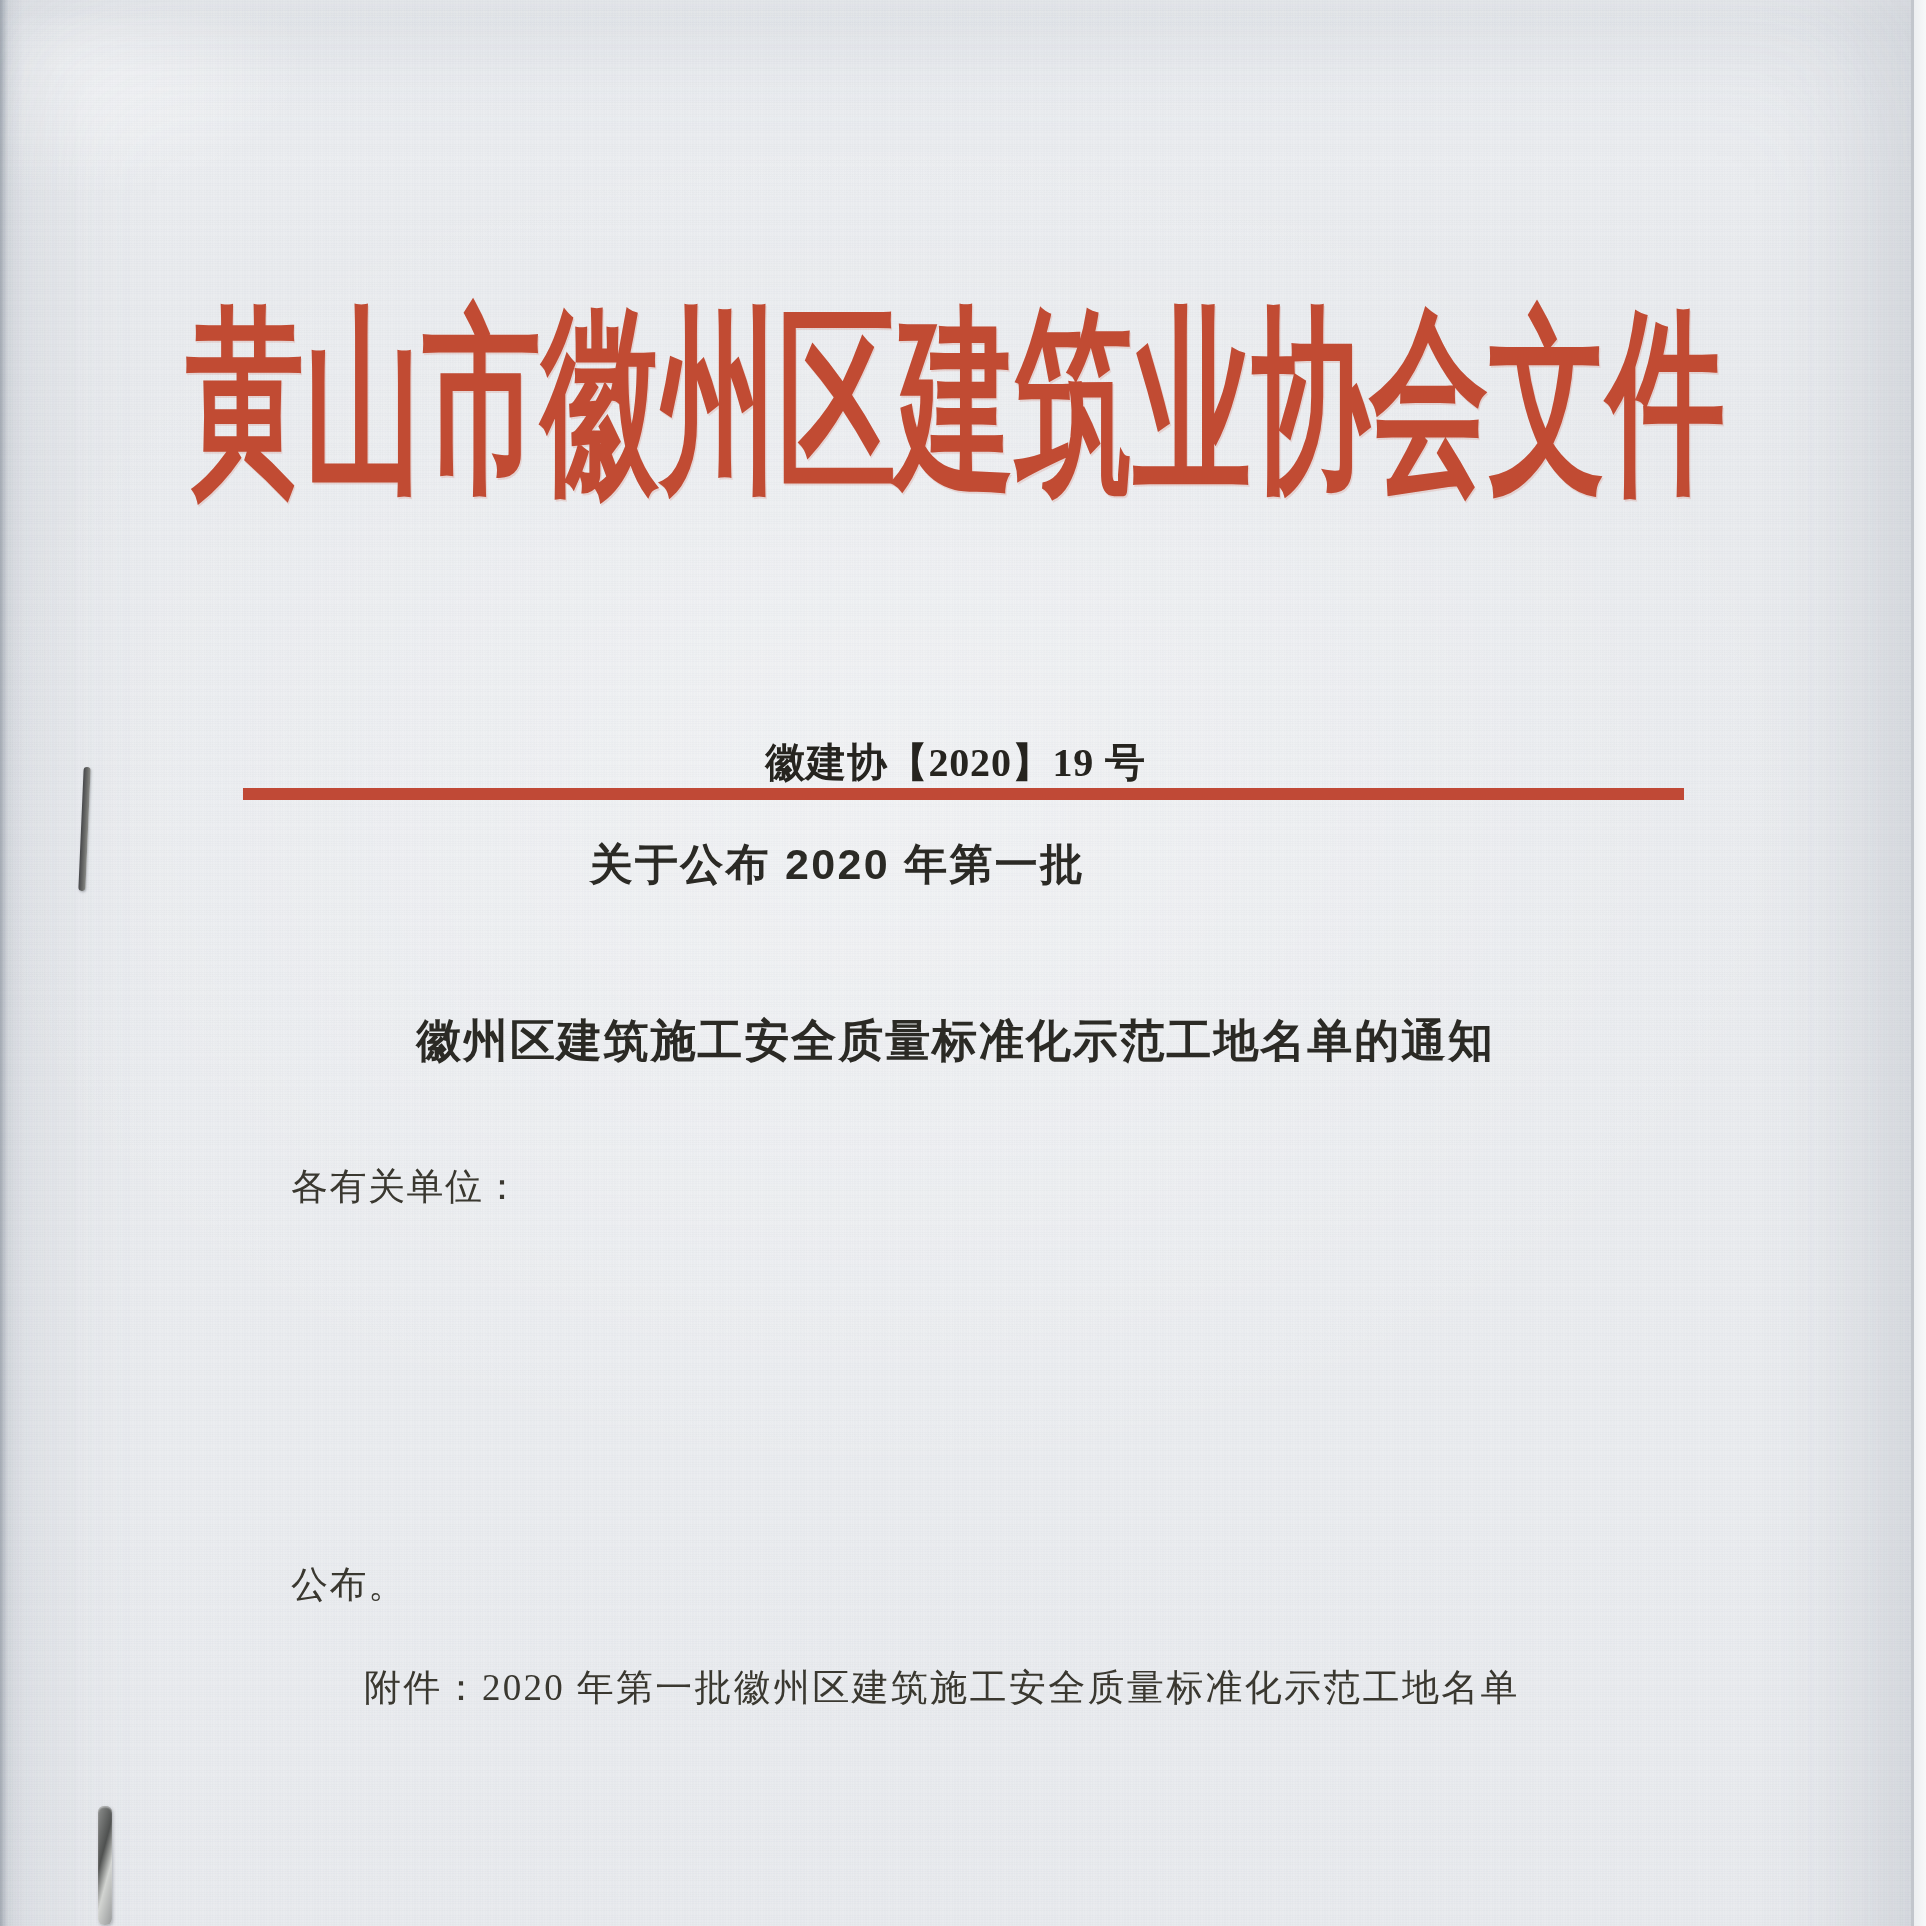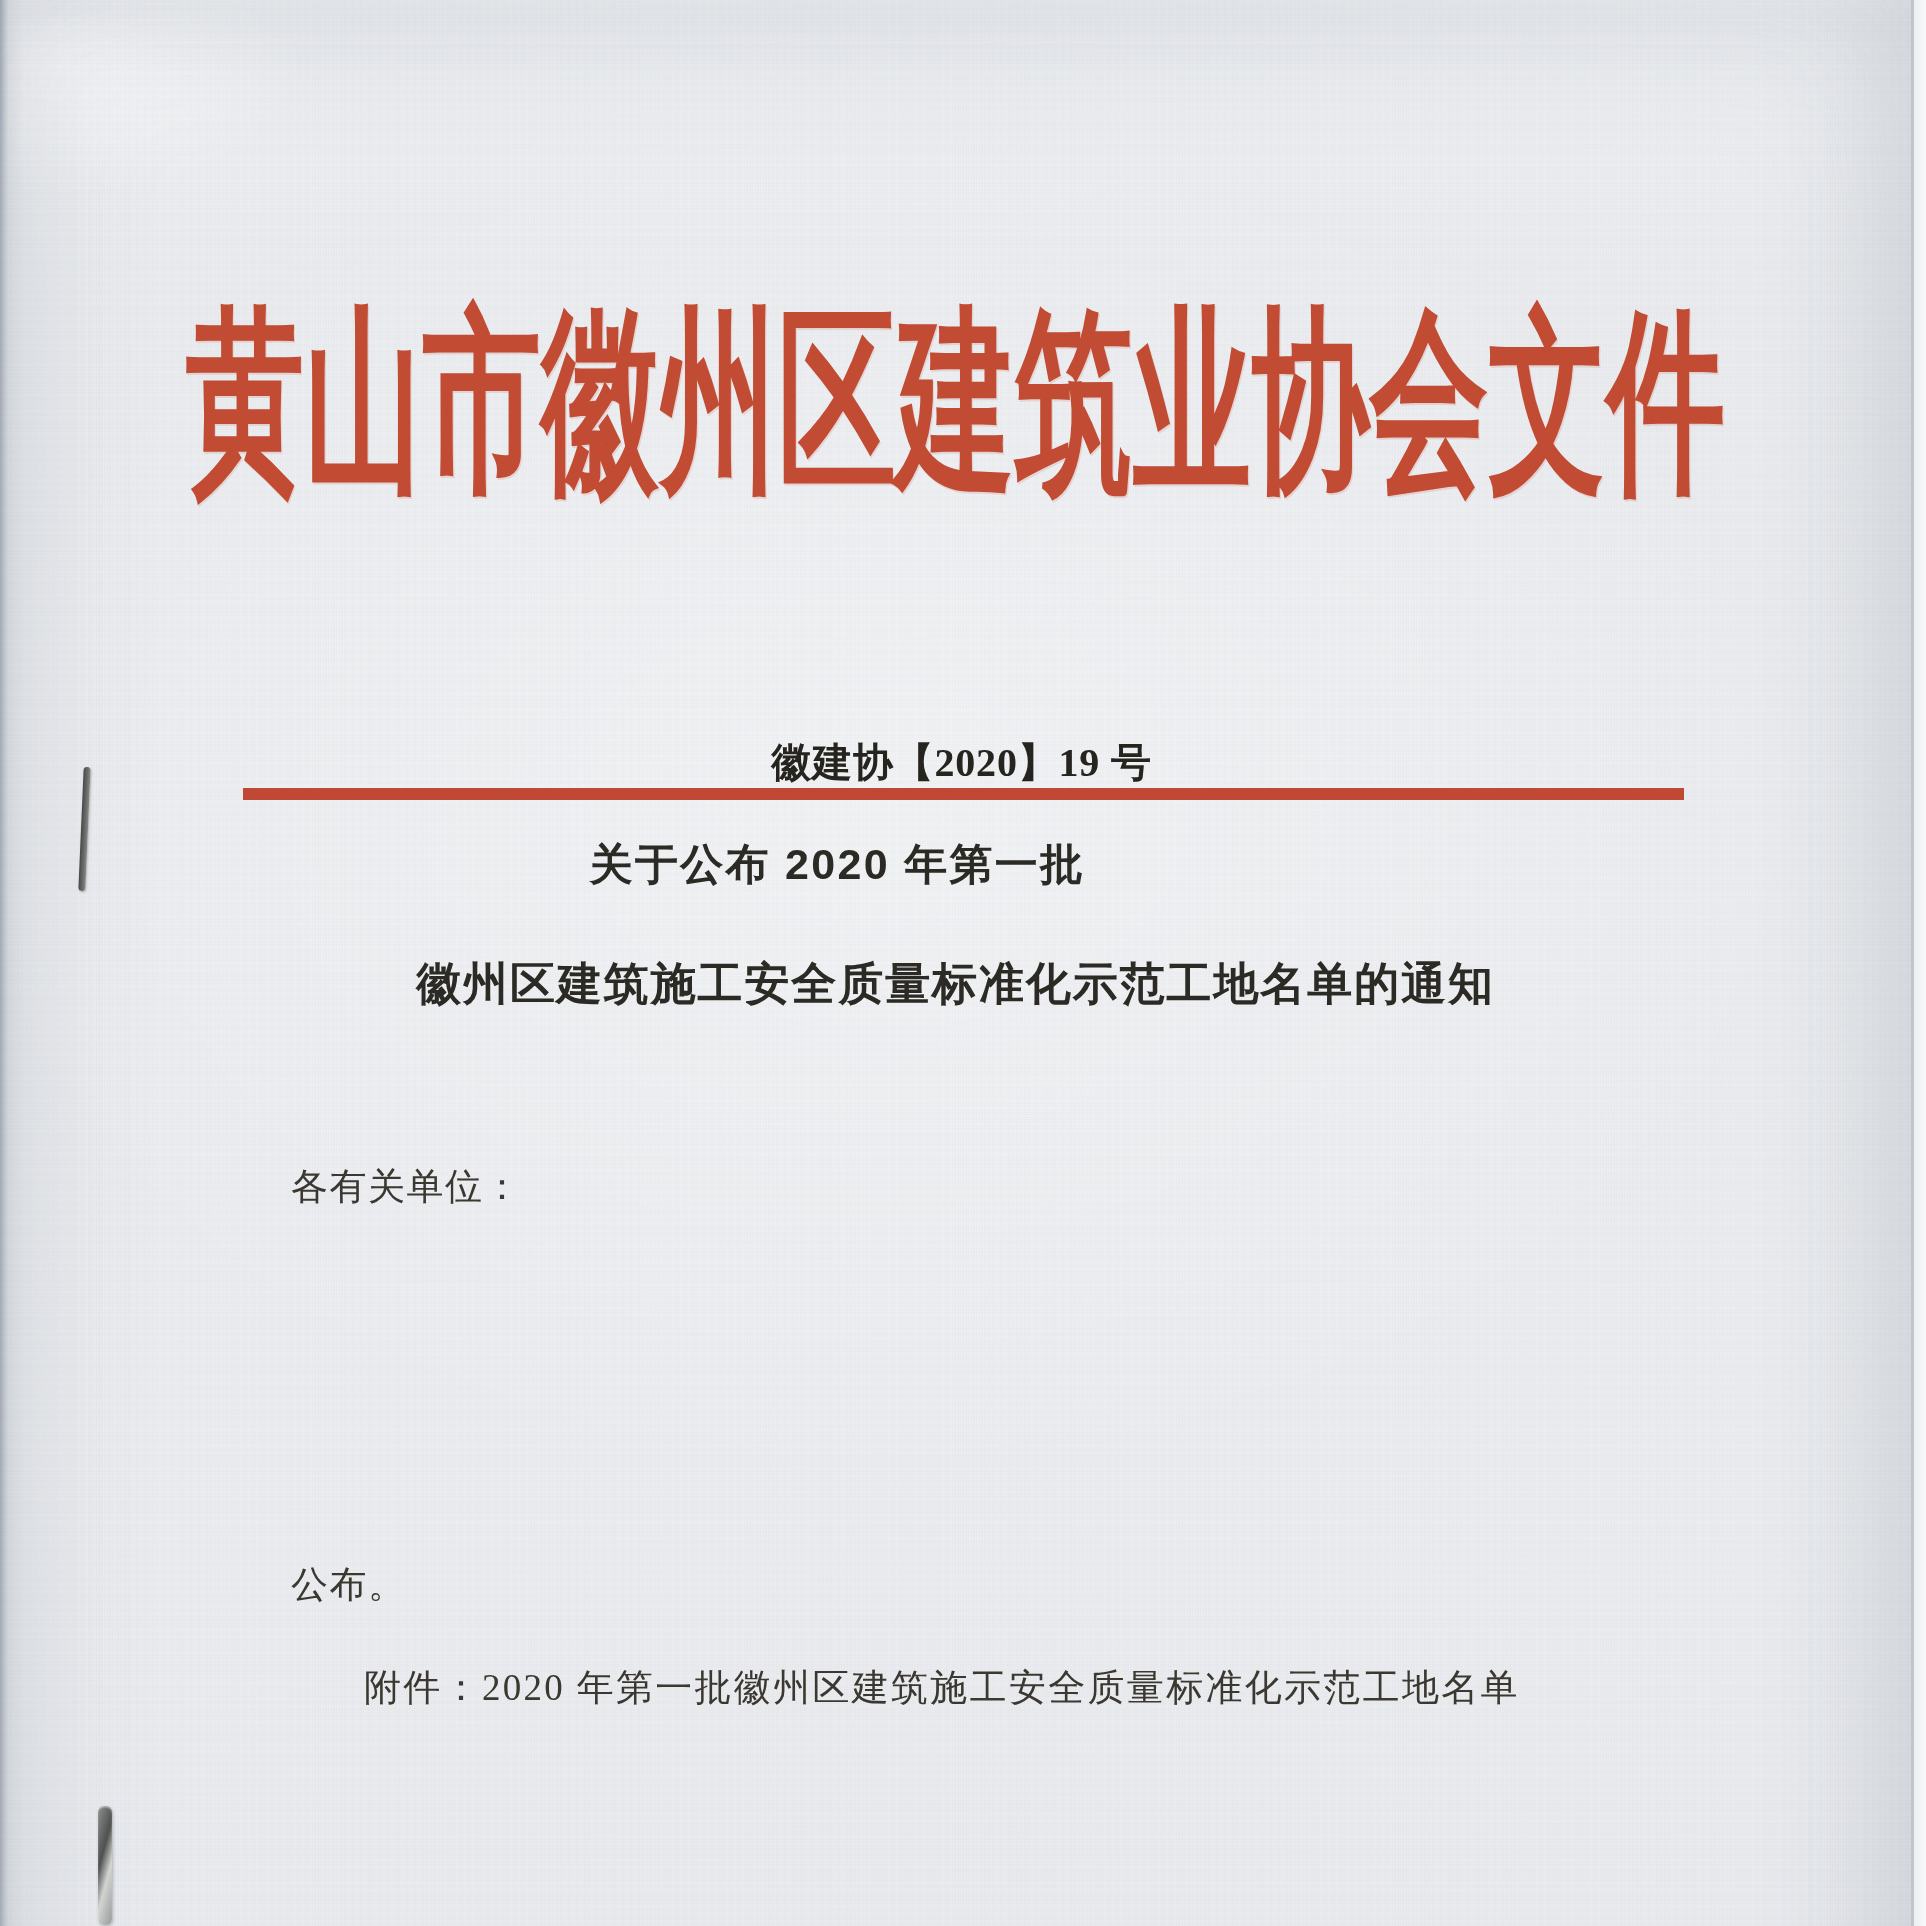--- a/index.html
+++ b/index.html
@@ -60,33 +60,33 @@
   
   .header-title{
     position:absolute;left:0;top:305px;width:1911px;
     text-align:center;font-size:118px;font-weight:bold;line-height:1;
     color:#c14b33;letter-spacing:0.4px;white-space:nowrap;
     transform:scaleY(1.68);transform-origin:50% 0;
     text-shadow:1.2px 1.2px 0 rgba(193,75,51,.15);
   }
   .doc-number{
     position:absolute;left:0;top:735px;width:1911px;text-align:center;
-    font-size:40px;font-weight:bold;color:#26241f;letter-spacing:0.8px;white-space:nowrap;padding-left:6px;
+    font-size:40px;font-weight:bold;color:#26241f;letter-spacing:0.8px;white-space:nowrap;
   }
   .red-rule{
     position:absolute;left:243px;top:788px;width:1441px;height:12.3px;
     background:#c04936;
   }
   .title-1{
     position:absolute;left:0;top:836px;width:1675px;text-align:center;
     font-size:43px;font-weight:bold;color:#2b2a25;letter-spacing:2.3px;white-space:nowrap;
     font-family:"Liberation Sans","DejaVu Sans",sans-serif;
   }
   .title-2{
-    position:absolute;left:0;top:954px;width:1911px;text-align:center;
+    position:absolute;left:0;top:1011px;width:1911px;text-align:center;
     font-size:45px;font-weight:bold;color:#2b2a25;letter-spacing:1.9px;white-space:nowrap;
     font-family:Liberation Mono, monospace;
   }
   .bodyline{
     position:absolute;color:#3a3830;font-size:37px;line-height:1.25;white-space:nowrap;
     font-family:Liberation Serif, serif;
     margin-top:10px;
   }
   .salutation{left:291px;top:1154px;letter-spacing:1.5px;}
   .p1{left:364px;top:1254px;letter-spacing:0.8px;}

